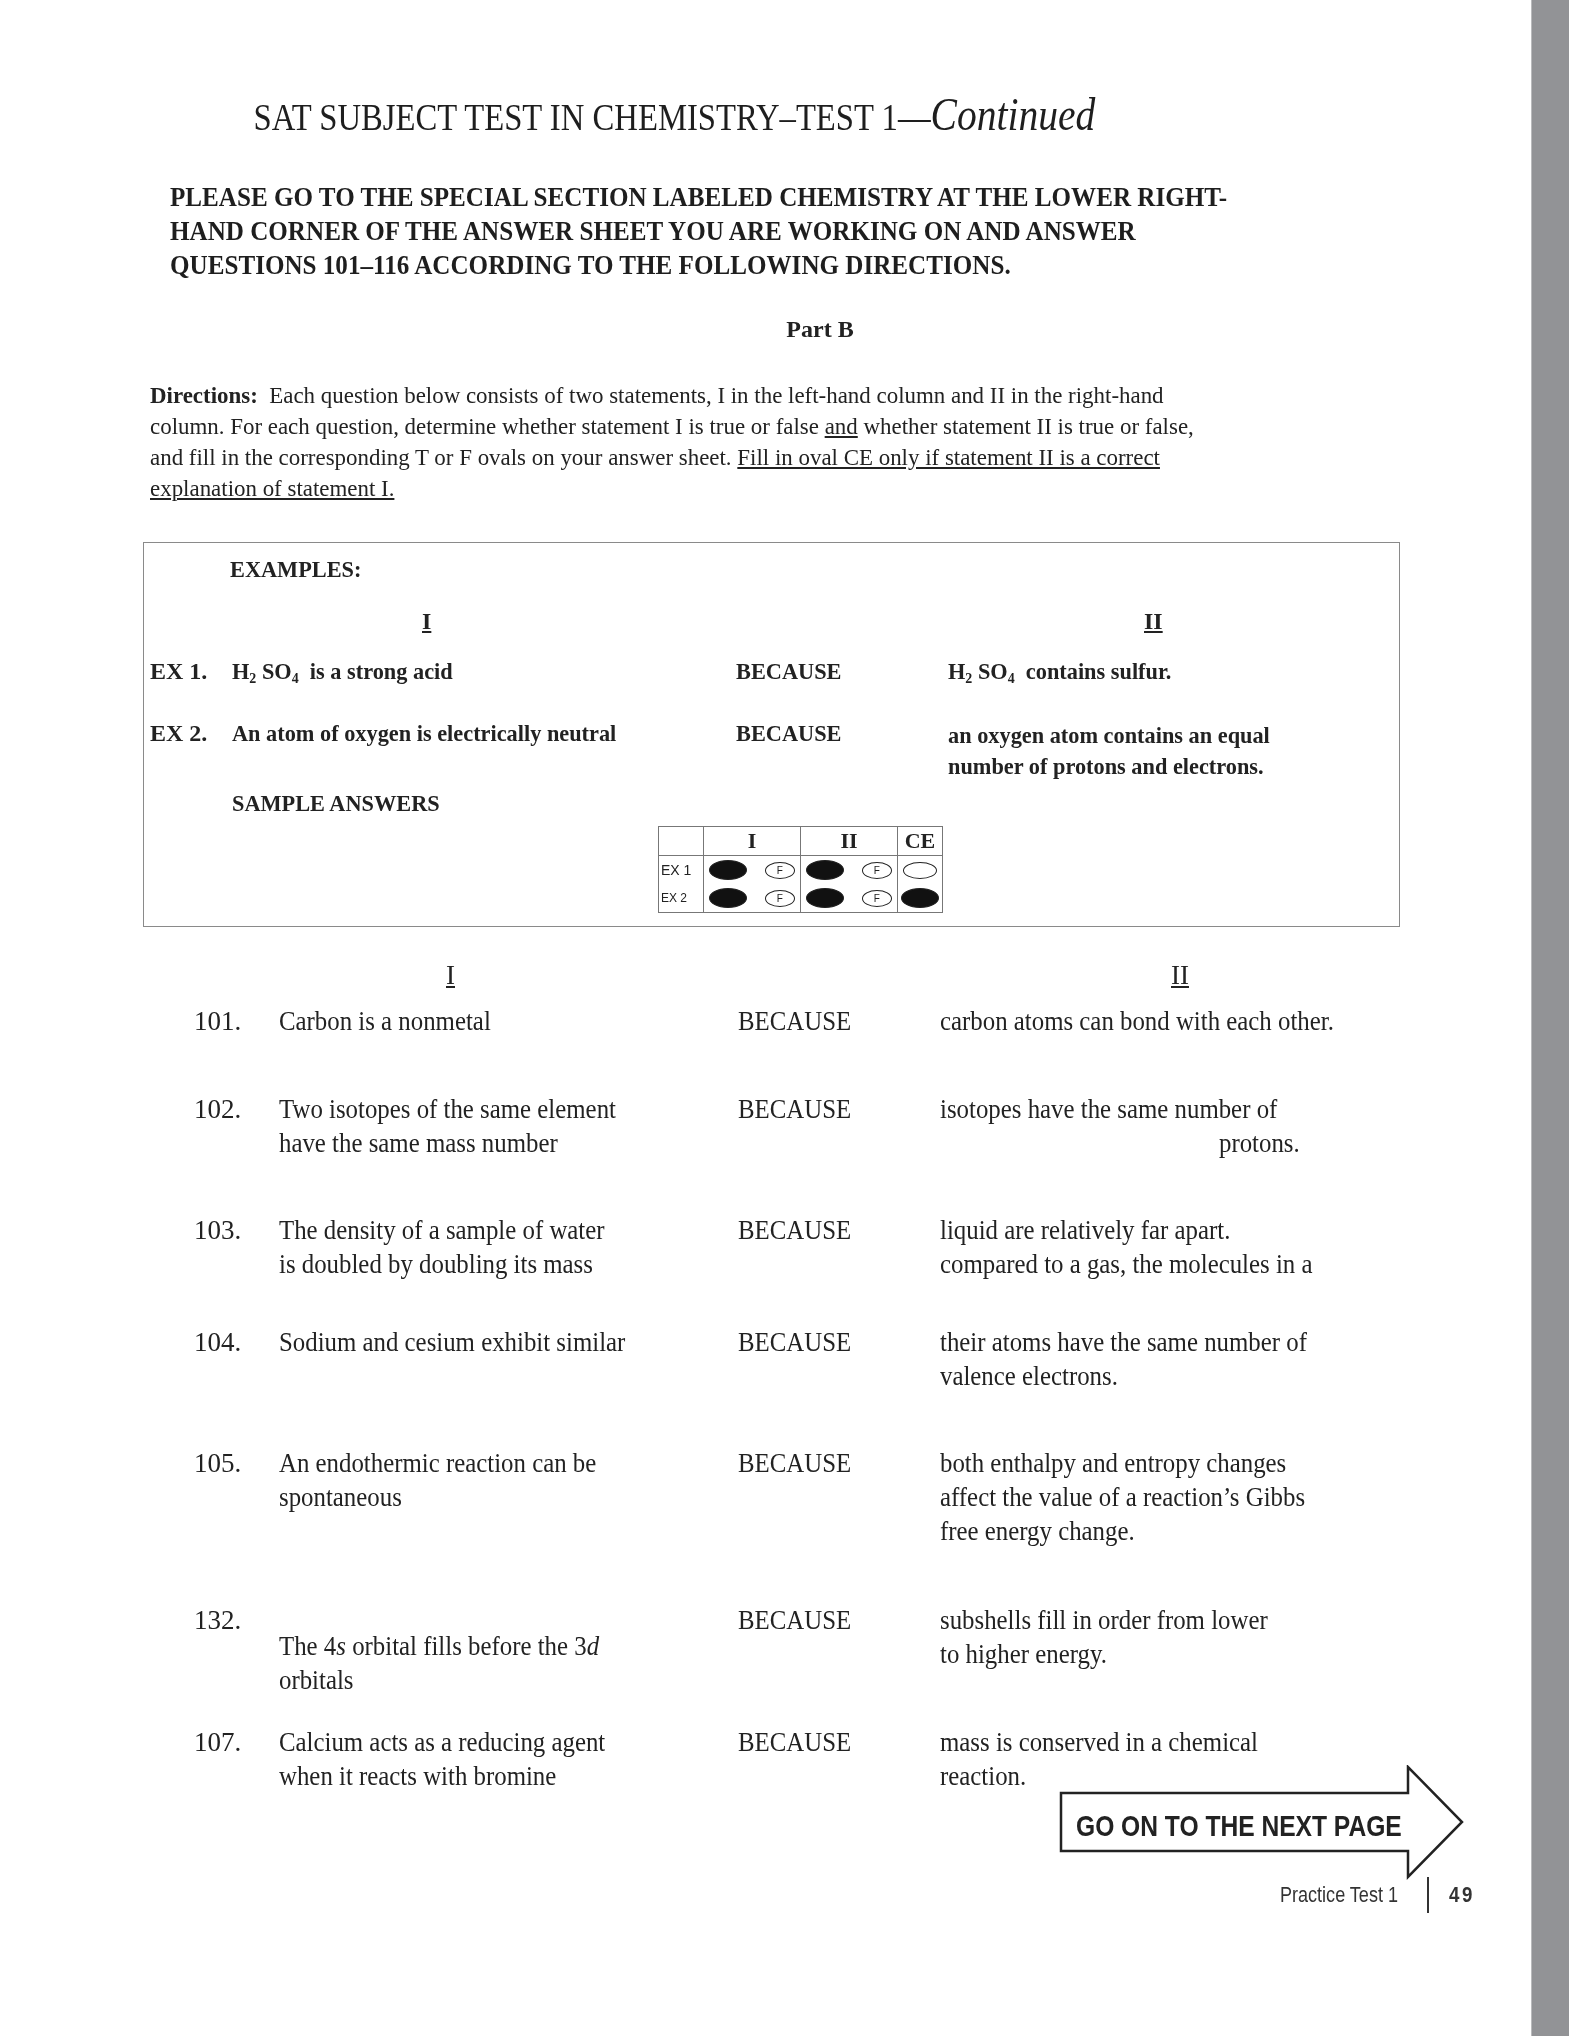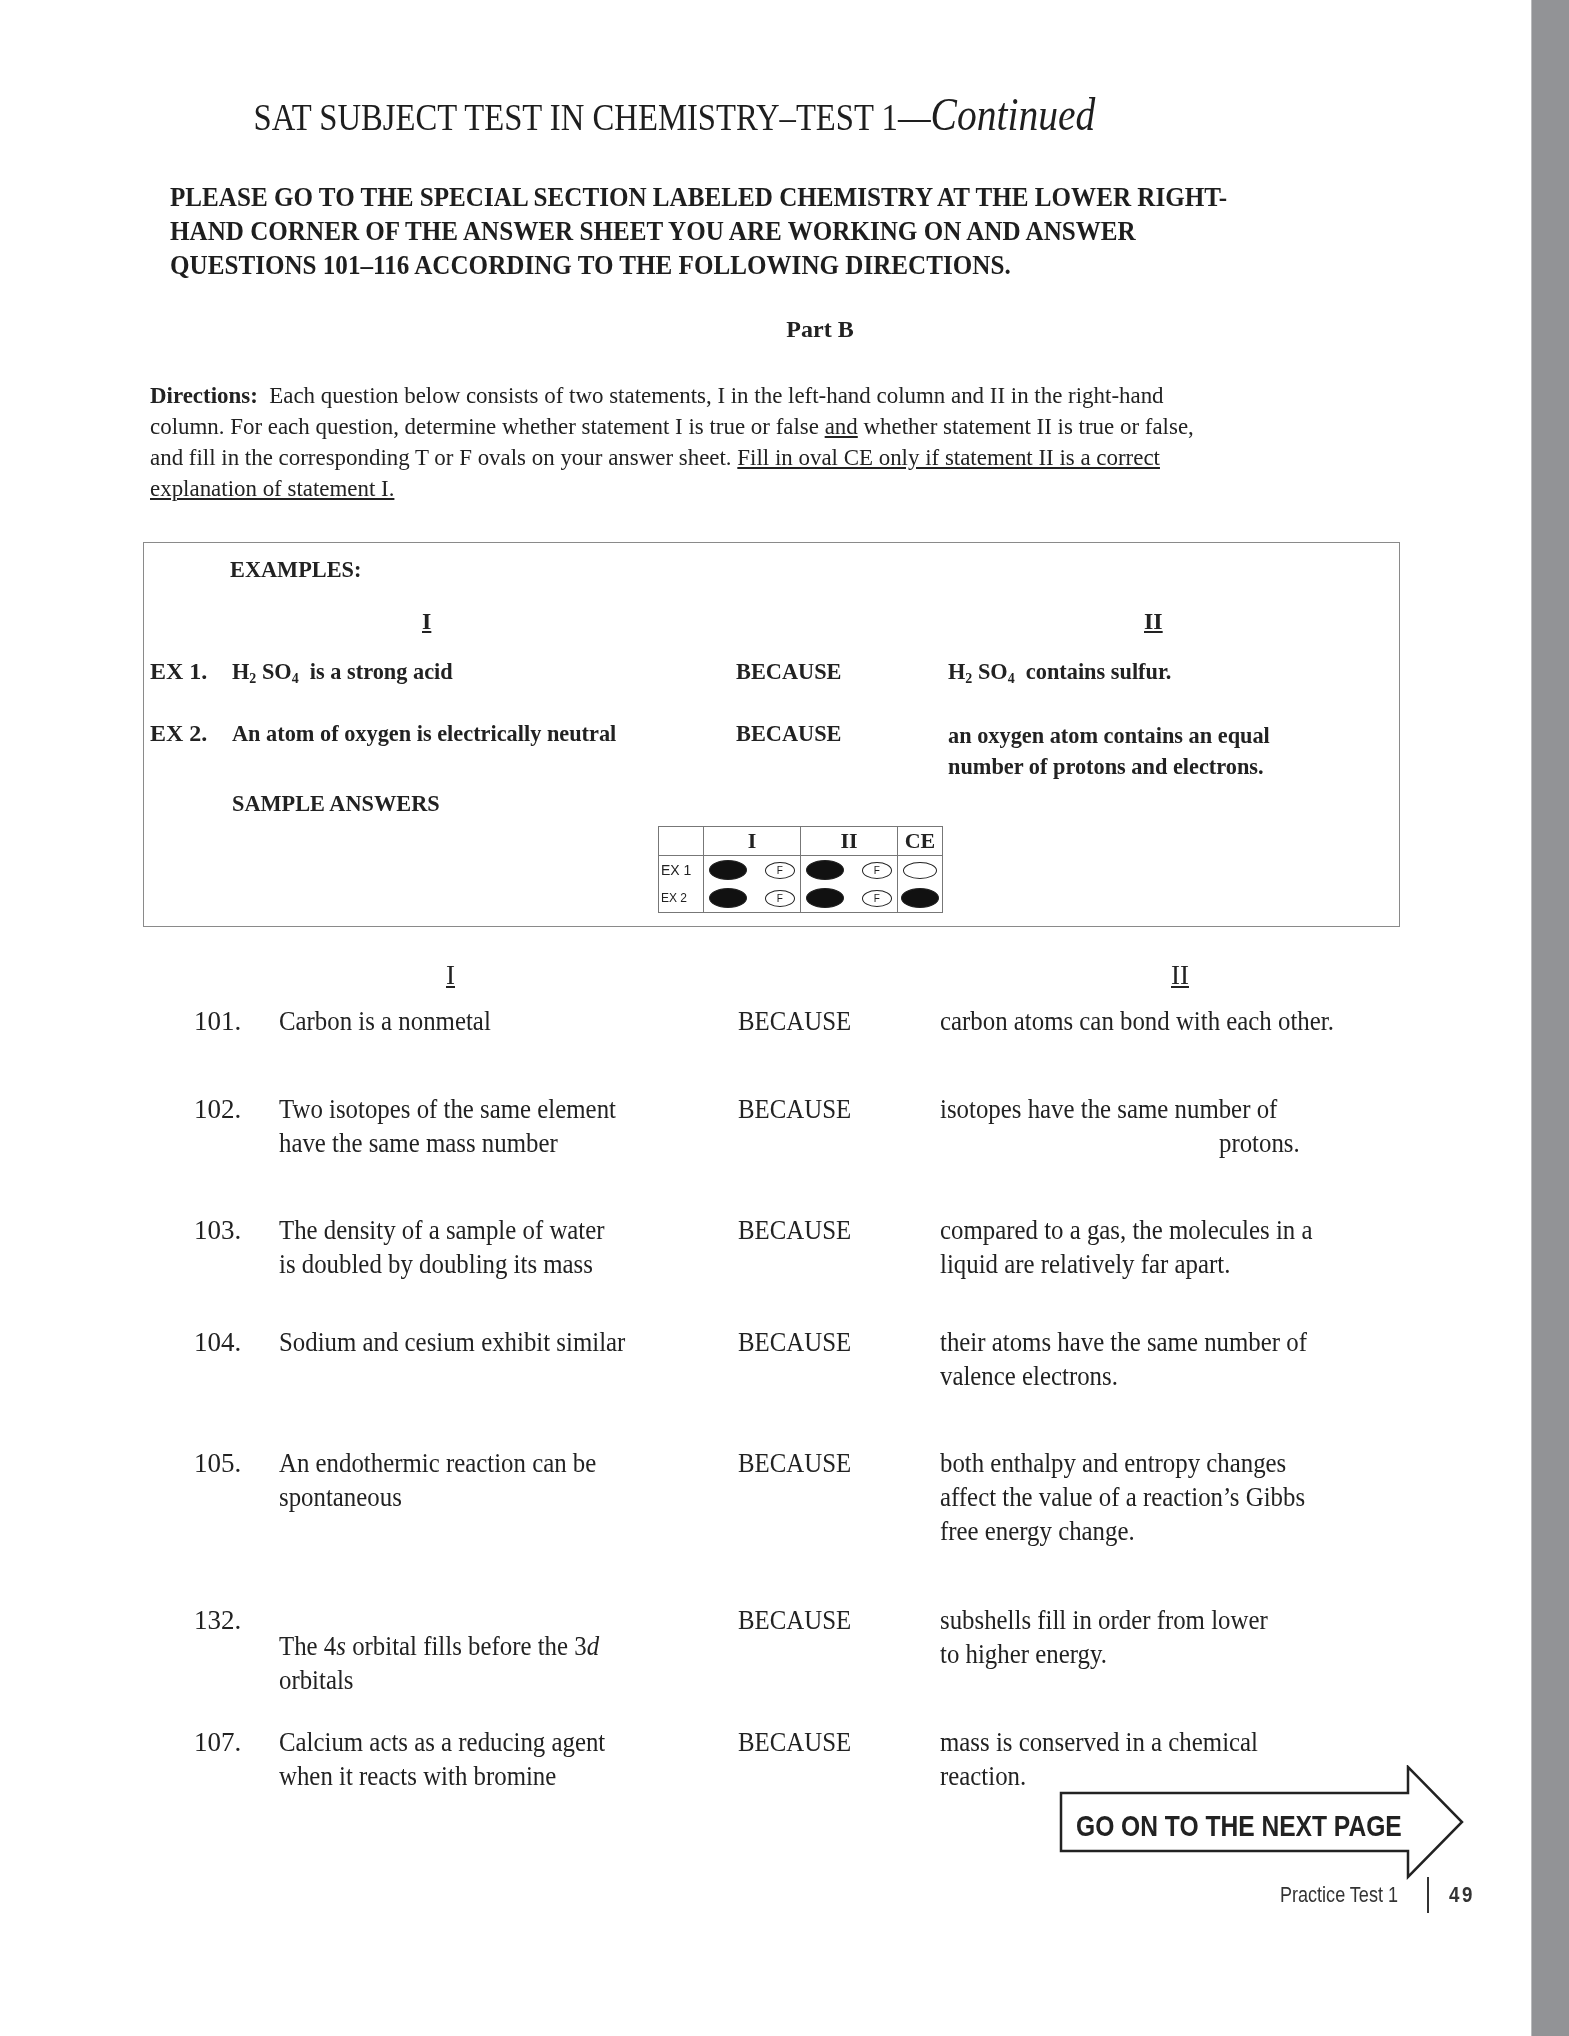--- a/index.html
+++ b/index.html
@@ -149,22 +149,22 @@
       <div><span class="sq">isotopes have the same number of</span></div>
       <div><span class="sq">protons.</span></div>
     </div>
     <div class="abs q" style="left: 194px; top: 1213px;">103.</div>
     <div class="abs q" style="left: 279px; top: 1213px;">
       <div><span class="sq">The density of a sample of water</span></div>
       <div><span class="sq">is doubled by doubling its mass</span></div>
     </div>
     <div class="abs q" style="left: 738px; top: 1213px;"><span class="sq">BECAUSE</span></div>
     <div class="abs q" style="left: 940px; top: 1213px;">
+      <div><span class="sq">liquid are relatively far apart.</span></div>
       <div><span class="sq">compared to a gas, the molecules in a</span></div>
-      <div><span class="sq">liquid are relatively far apart.</span></div>
     </div>
     <div class="abs q" style="left: 194px; top: 1325px;">104.</div>
     <div class="abs q" style="left: 279px; top: 1325px;">
       <div><span class="sq">Sodium and cesium exhibit similar</span></div>
     </div>
     <div class="abs q" style="left: 738px; top: 1325px;"><span class="sq">BECAUSE</span></div>
     <div class="abs q" style="left: 940px; top: 1325px;">
       <div><span class="sq">their atoms have the same number of</span></div>
       <div><span class="sq">valence electrons.</span></div>
     </div>

